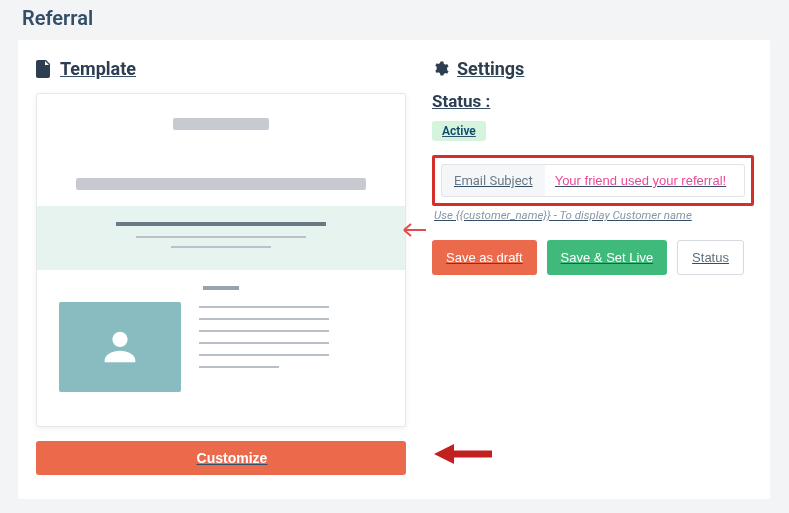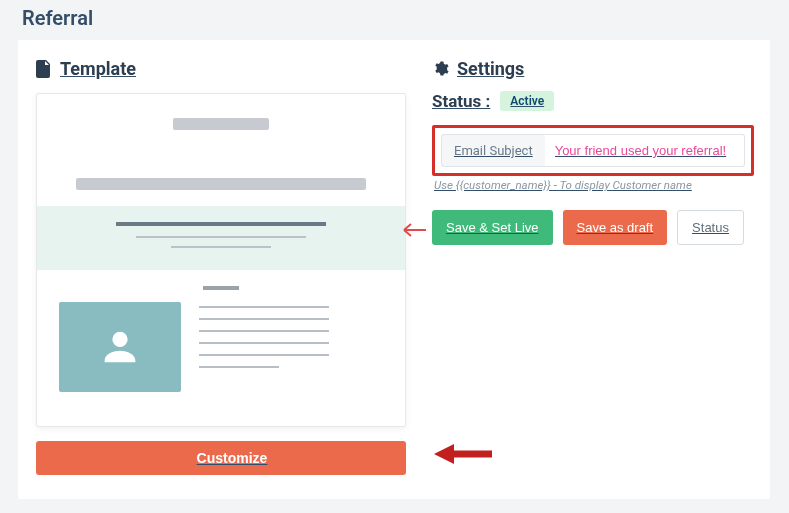--- a/index.html
+++ b/index.html
@@ -18,21 +18,21 @@
   .hero{background:#e7f3ef;margin-top:16px;height:64px;padding-top:16px;box-sizing:border-box;}
   .hero .hl1{width:210px;height:4px;background:#697a86;margin:0 auto;}
   .hero .hl2{width:170px;height:2px;background:#b9c2c9;margin:10px auto 0;}
   .hero .hl3{width:100px;height:2px;background:#b9c2c9;margin:8px auto 0;}
   .mini{width:36px;height:4px;background:#9aa3ab;margin:16px auto 0;}
   .row2{display:flex;margin-top:12px;padding:0 22px;align-items:flex-start;gap:18px;}
   .avatar-box{width:122px;height:90px;background:#88bcc0;display:flex;align-items:center;justify-content:center;border-radius:2px;}
   .lines{flex:1;padding-top:4px;}
   .lines .ln{height:2px;background:#b7bec6;margin:0 0 10px 0;width:130px;}
   .btn-customize{display:block;width:370px;margin-top:14px;background:#ec6a4c;color:#fff;border:none;height:34px;border-radius:3px;font-size:14px;font-weight:600;cursor:pointer;padding-left:28px;}
-  .status-line{font-size:17px;font-weight:700;color:#2c3e50;margin-top:-2px;margin-bottom:14px;display:flex;align-items:flex-start;gap:10px;}
+  .status-line{font-size:17px;font-weight:700;color:#2c3e50;margin-top:-2px;margin-bottom:14px;display:flex;align-items:flex-start;gap:10px;flex-direction:column;}
   .badge{background:#d6f3de;color:#0c4a6e;font-size:12px;font-weight:600;padding:3px 10px;border-radius:3px;}
   .field-row{display:flex;align-items:flex-start;border:3px solid #d62f2a;border-radius:2px;padding:6px;width:322px;box-sizing:border-box;}
   .field-label{background:#f4f6f8;border:1px solid #e1e5ea;border-right:none;color:#6a7a88;font-size:13px;padding:8px 12px;border-radius:3px 0 0 3px;white-space:nowrap;}
   .field-input{flex:1;border:1px solid #e1e5ea;border-left:none;font-size:13px;color:#ec4899;padding:8px 10px;border-radius:0 3px 3px 0;outline:none;min-width:0;}
   .hint{font-size:11.5px;font-style:italic;color:#8a97a3;margin:2px 0 18px 2px;}
   .btns{display:flex;gap:10px;}
   .btn{border:none;border-radius:3px;font-size:13px;font-weight:500;padding:9px 14px;cursor:pointer;color:#fff;}
   .btn-green{background:#3fba7b;}
   .btn-orange{background:#ec6a4c;}
   .btn-grey{background:#fff;color:#5f6f7c;border:1px solid #d6dbe1;}
@@ -104,22 +104,22 @@
         </div>
 
         <div class="field-row">
           <span class="field-label">Email Subject</span>
           <input class="field-input" value="Your friend used your referral!" style="">
         </div>
 
         <div class="hint">Use {{customer_name}} - To display Customer name</div>
 
         <div class="btns">
+          <button class="btn btn-orange">Save as draft</button>
           <button class="btn btn-green">Save &amp; Set Live</button>
-          <button class="btn btn-orange">Save as draft</button>
           <button class="btn btn-grey">Status</button>
         </div>
       </div>
 
     </div>
   </div>
 
   <div class="arrow-left">
     <svg width="30" height="24">
         <path d="M28 12 H6 M6 12 l7 -6 M6 12 l7 6" stroke="#e24b4b" stroke-width="2" fill="none"></path>

